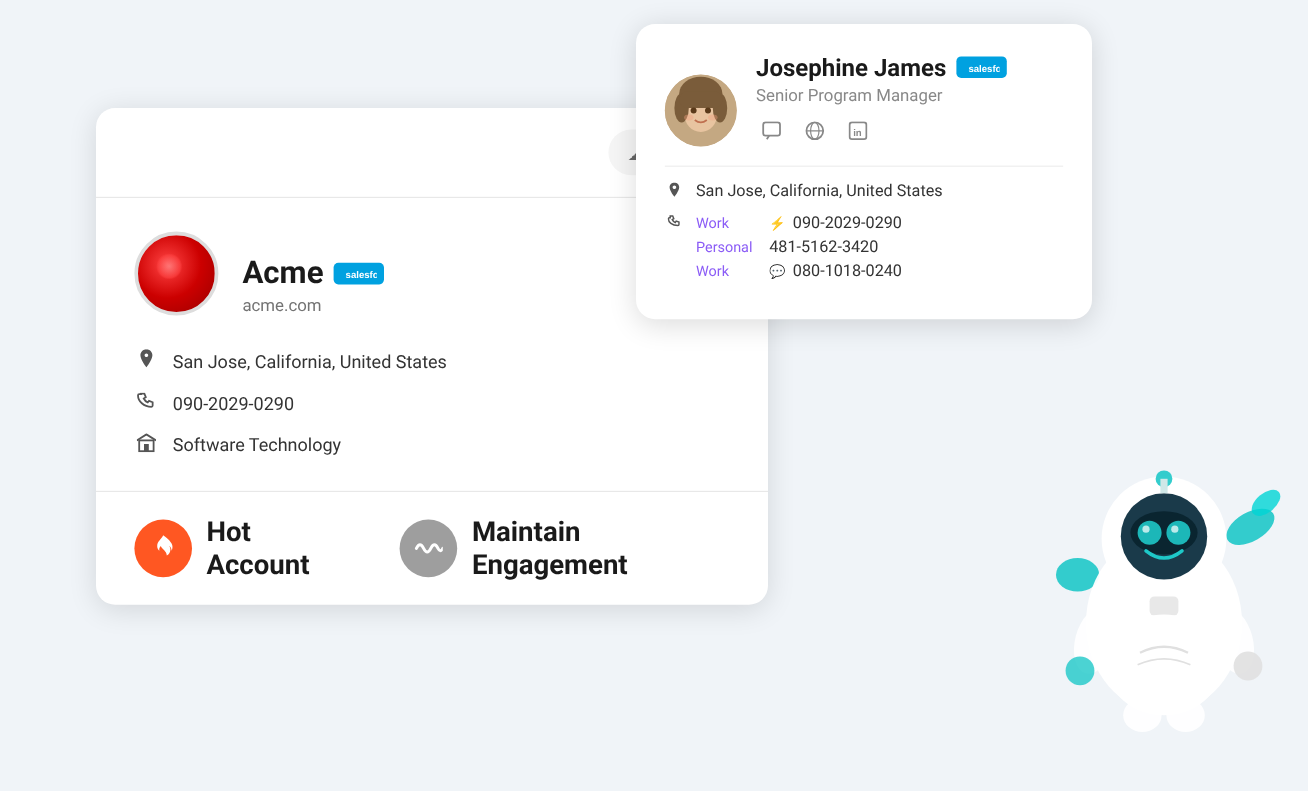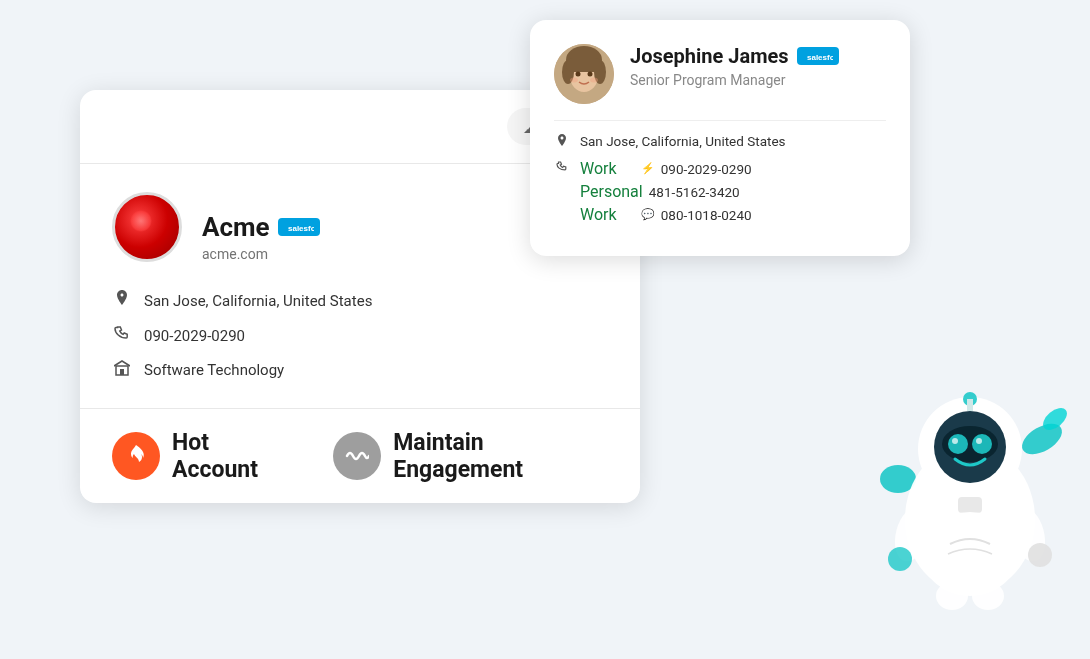--- a/index.html
+++ b/index.html
@@ -185,21 +185,21 @@
       top: 20px;
       width: 380px;
       background: #fff;
       border-radius: 16px;
       box-shadow: 0 4px 24px rgba(0,0,0,0.14);
       padding: 24px;
     }
 
     .contact-header {
       display: flex;
-      align-items: flex-start;
+      align-items: flex-end;
       gap: 16px;
       margin-bottom: 16px;
     }
 
     .contact-avatar {
       width: 60px;
       height: 60px;
       border-radius: 50%;
       flex-shrink: 0;
       overflow: hidden;
@@ -280,22 +280,22 @@
     }
 
     .phone-row {
       display: flex;
       align-items: center;
       gap: 6px;
       font-size: 13.5px;
     }
 
     .phone-label {
-      color: #15803d;
-      font-size: 16px;
+      color: #8b5cf6;
+      font-size: 12px;
       min-width: 55px;
     }
 
     
     .robot-container {
       position: absolute;
       right: 20px;
       bottom: 40px;
       width: 200px;
       height: 260px;
@@ -413,20 +413,41 @@
       <div class="contact-name">
         <span>Josephine James</span>
         <span class="salesforce-badge">
           <svg width="30" height="14" viewBox="0 0 30 14" fill="none">
             <rect width="30" height="14" rx="4" fill="#00a1e0"></rect>
             <text x="4" y="11" font-size="8" fill="white" font-weight="700" font-family="sans-serif">salesforce</text>
           </svg>
         </span>
       </div>
       <div class="contact-title">Senior Program Manager</div>
+      <div class="contact-social">
+        <div class="social-icon">
+          <svg width="16" height="16" viewBox="0 0 16 16" fill="none">
+            <rect x="1" y="1" width="14" height="11" rx="2" stroke="#888" stroke-width="1.5" fill="none"></rect>
+            <path d="M4 15l2-3" stroke="#888" stroke-width="1.5"></path>
+          </svg>
+        </div>
+        <div class="social-icon">
+          <svg width="16" height="16" viewBox="0 0 16 16" fill="none">
+            <circle cx="8" cy="8" r="7" stroke="#888" stroke-width="1.5" fill="none"></circle>
+            <ellipse cx="8" cy="8" rx="3.5" ry="7" stroke="#888" stroke-width="1" fill="none"></ellipse>
+            <path d="M1 8h14" stroke="#888" stroke-width="1"></path>
+          </svg>
+        </div>
+        <div class="social-icon">
+          <svg width="16" height="16" viewBox="0 0 16 16" fill="none">
+            <rect x="1" y="1" width="14" height="14" rx="2" stroke="#888" stroke-width="1.5" fill="none"></rect>
+            <text x="4" y="12" font-size="8" fill="#888" font-weight="700" font-family="sans-serif">in</text>
+          </svg>
+        </div>
+      </div>
     </div>
   </div>
 
   <div class="contact-divider"></div>
 
   <div class="contact-detail-row">
     <span class="contact-detail-icon">
       <svg width="12" height="14" viewBox="0 0 12 14" fill="none">
         <path d="M6 0C3.8 0 2 1.8 2 4c0 3 4 8 4 8s4-5 4-8c0-2.2-1.8-4-4-4zm0 5.5C5.2 5.5 4.5 4.8 4.5 4S5.2 2.5 6 2.5 7.5 3.2 7.5 4 6.8 5.5 6 5.5z" fill="#555"></path>
       </svg>

